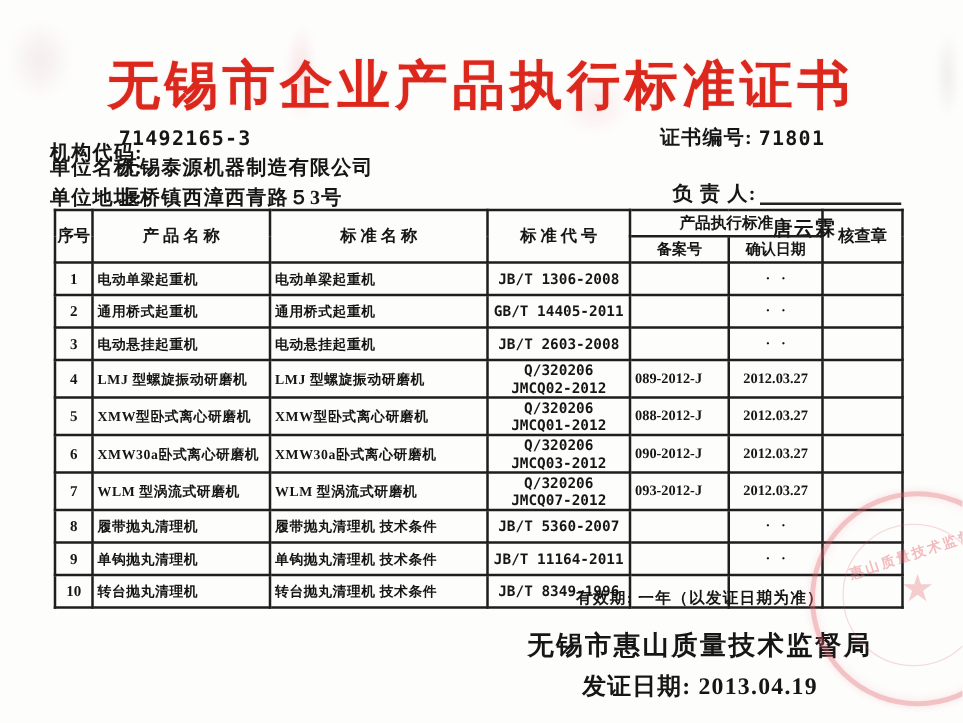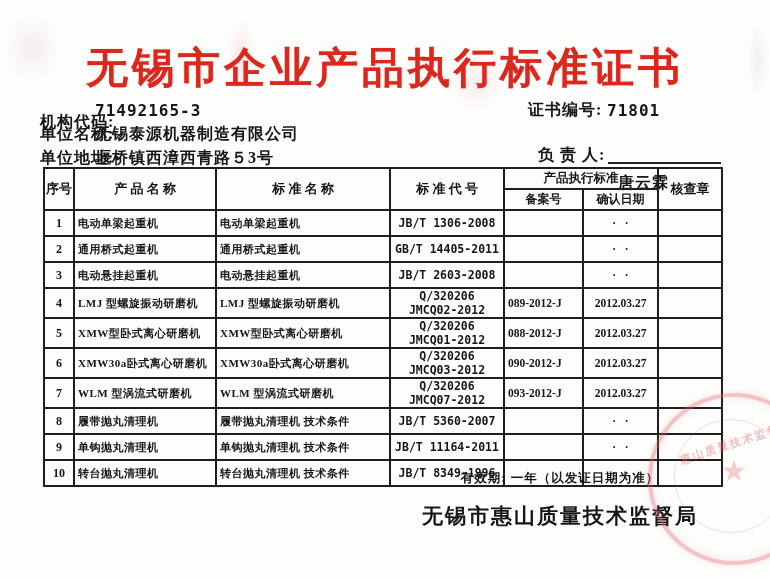--- a/index.html
+++ b/index.html
@@ -197,19 +197,20 @@
       <td class="c-rec"></td>
       <td class="c-date">·   ·</td>
       <td class="c-seal"></td>
     </tr>
   </tbody>
 </table>
 
 <div class="footer">
   <div class="validity">有效期: 一年（以发证日期为准）</div>
   <div class="authority">无锡市惠山质量技术监督局</div>
+  <div class="issue">发证日期: 2013.04.19</div>
 </div>
 
 <div class="stamp">
   <div class="stamp-inner"></div>
   <div class="stamp-star">★</div>
   <div class="stamp-text">惠山质量技术监督局</div>
 </div>
 
 </body></html>

